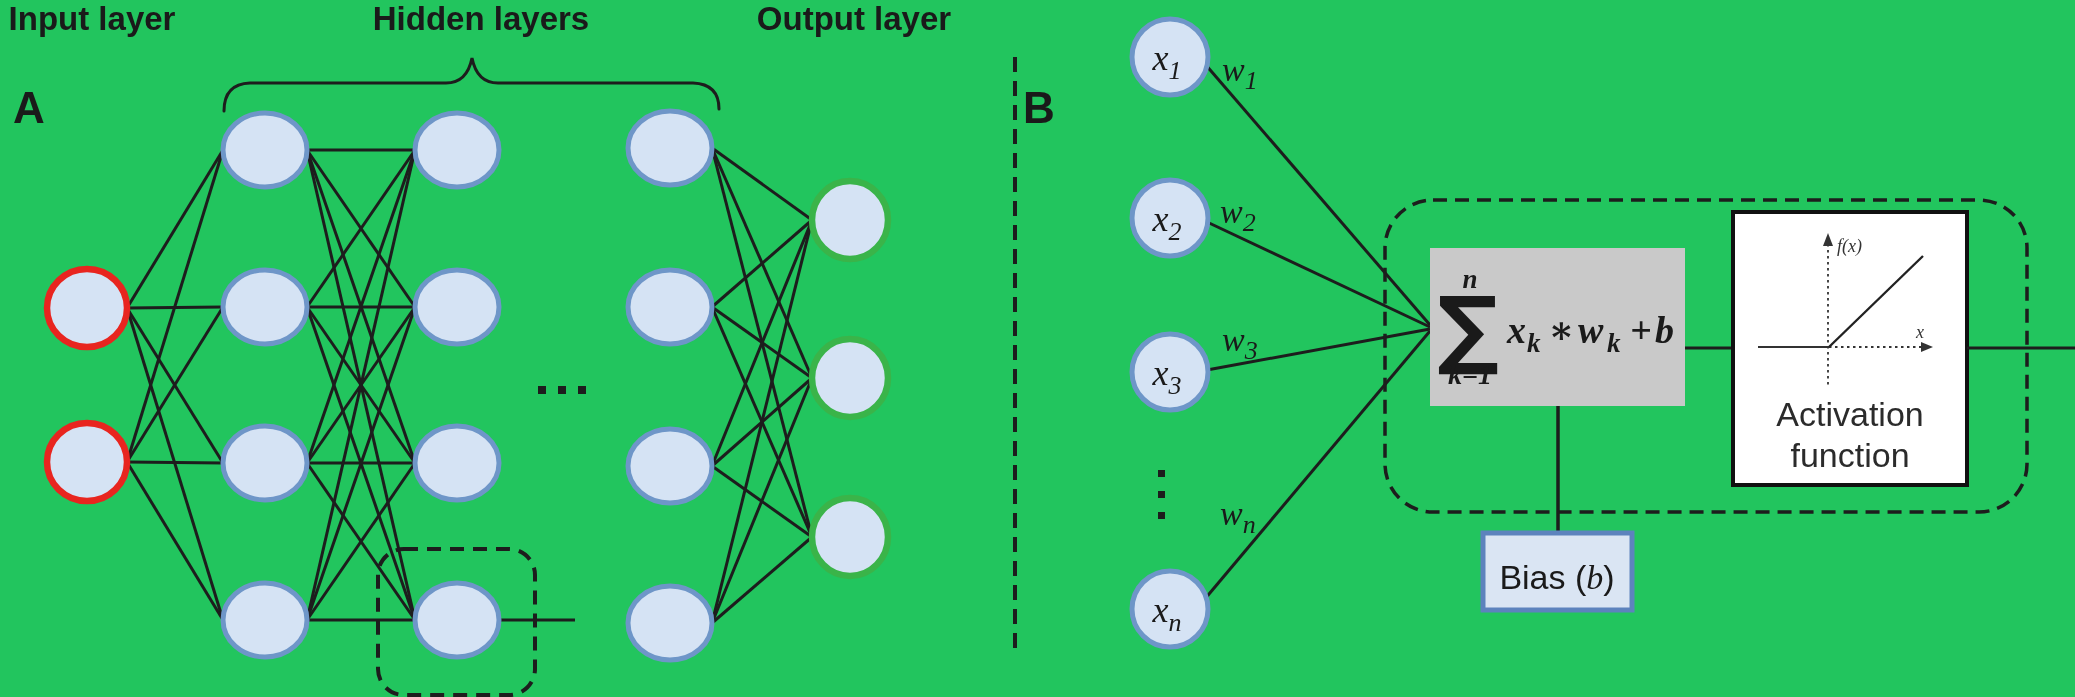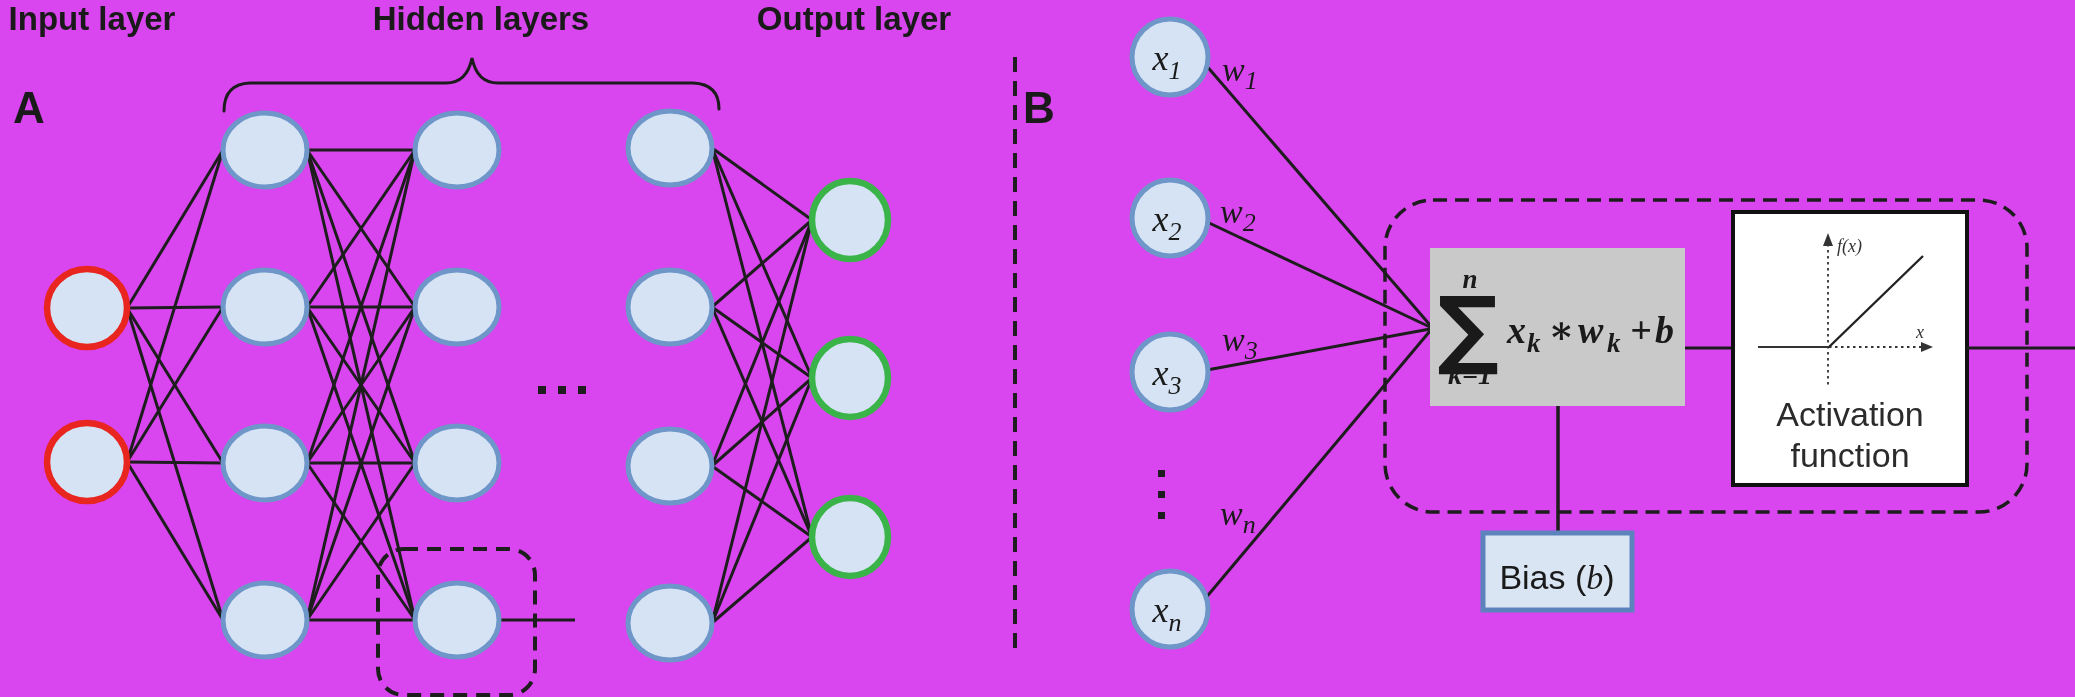--- a/index.html
+++ b/index.html
@@ -1,16 +1,16 @@
 <!DOCTYPE html>
 <html><head>
 <meta charset="utf-8">
 <style>
   html,body{margin:0;padding:0;background:#ffffff;}
-  .stage{position:relative;width:2075px;height:697px;background:#d946ef;overflow:hidden;}
+  .stage{position:relative;width:2075px;height:697px;background:#22c55e;overflow:hidden;}
   svg{display:block;}
   text{font-family:"Liberation Sans","DejaVu Sans",sans-serif;fill:#1a1a1a;}
   .hdr{font-weight:bold;font-size:33px;}
   .panel-letter{font-weight:bold;font-size:44px;}
   .math{font-family:"Liberation Serif","DejaVu Serif",serif;font-style:italic;font-size:36px;}
   .math-sub{font-size:26px;}
   .wlabel{font-family:"Liberation Serif","DejaVu Serif",serif;font-style:italic;font-size:34px;}
   .sum-n{font-family:"Liberation Serif","DejaVu Serif",serif;font-style:italic;font-weight:bold;font-size:27px;}
   .sigma{font-family:"DejaVu Sans","Liberation Sans",sans-serif;font-weight:bold;font-size:86px;}
   .sum-k{font-family:"Liberation Serif","DejaVu Serif",serif;font-style:italic;font-weight:bold;font-size:28px;}

